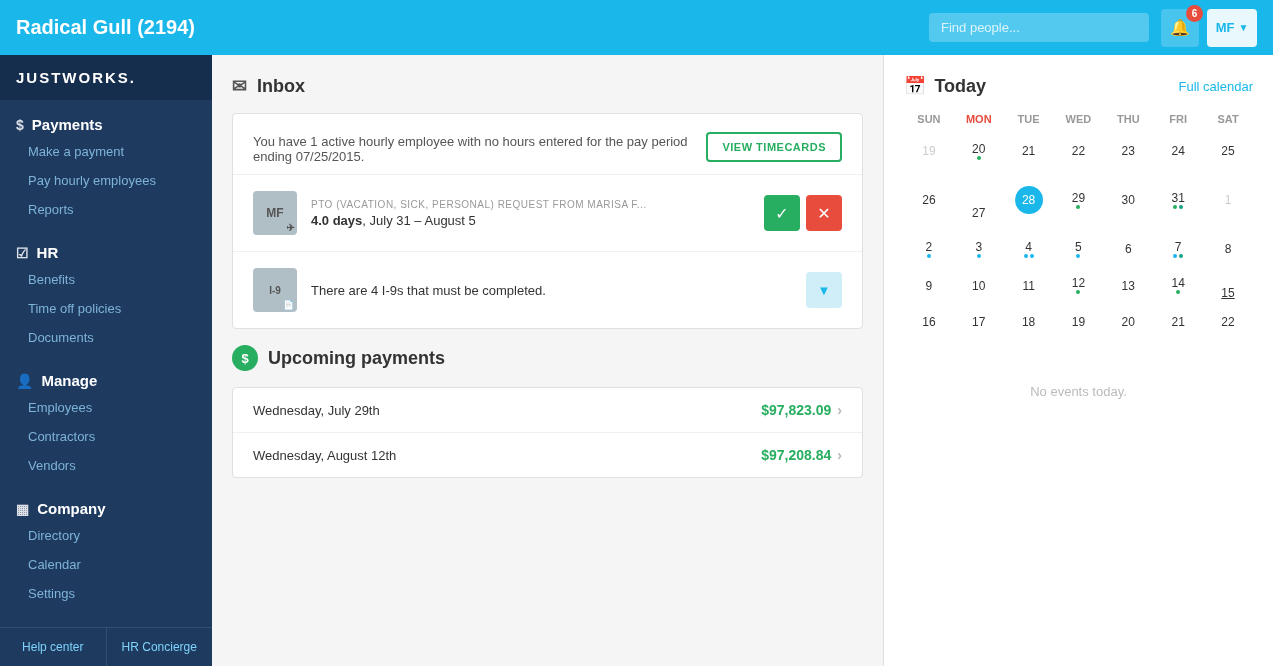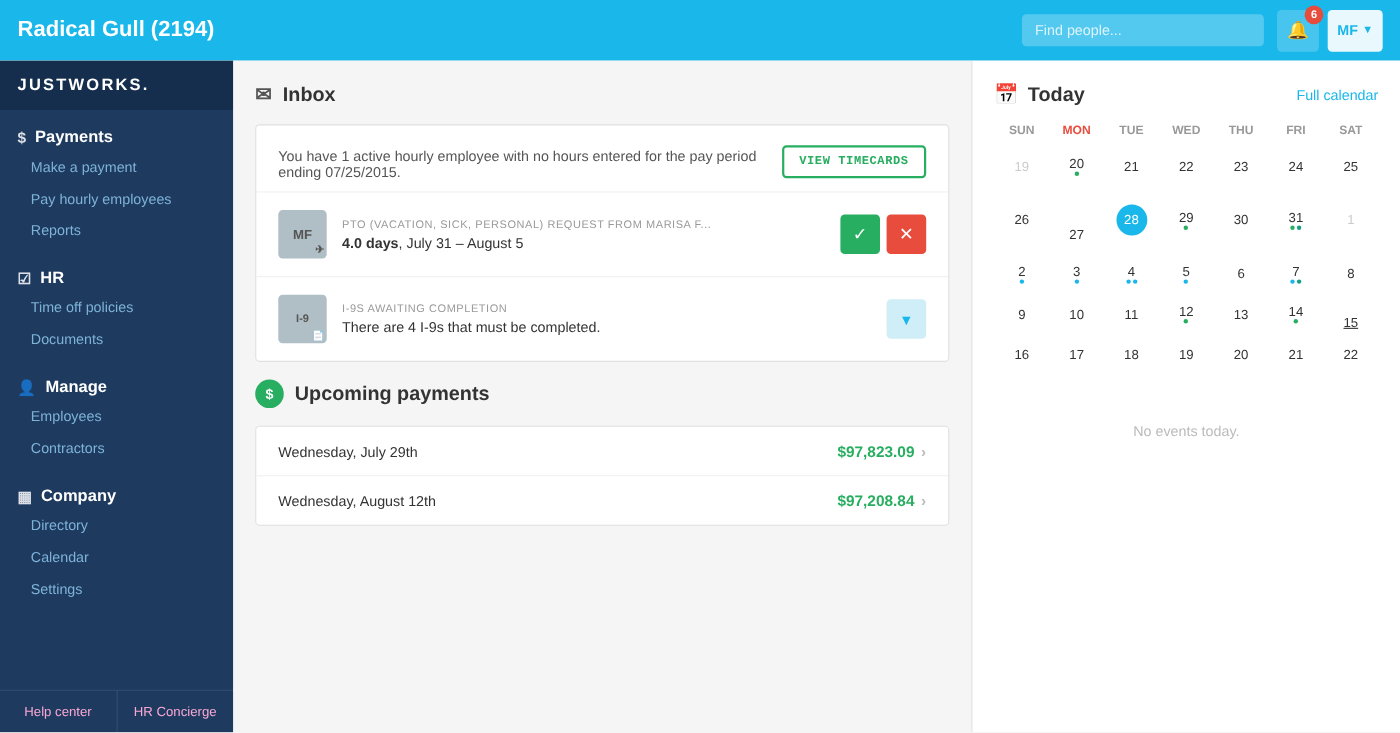--- a/index.html
+++ b/index.html
@@ -118,21 +118,21 @@
     .sidebar-footer {
       margin-top: auto;
       display: flex;
       border-top: 1px solid rgba(255,255,255,0.1);
     }
     .sidebar-footer-tab {
       flex: 1;
       padding: 12px 8px;
       text-align: center;
       font-size: 12px;
-      color: #f9a8d4;
+      color: #7dd3fc;
       cursor: pointer;
       border-top: none;
     }
     .sidebar-footer-tab:first-child {
       border-right: 1px solid rgba(255,255,255,0.1);
     }
 
     
     .content-area {
       flex: 1;
@@ -233,21 +233,20 @@
       border: 2px solid #27ae60;
       color: #27ae60;
       background: transparent;
       padding: 7px 14px;
       border-radius: 4px;
       font-size: 11px;
       font-weight: bold;
       letter-spacing: 0.5px;
       cursor: pointer;
       white-space: nowrap;
-      font-family: Liberation Mono, monospace;
     }
 
     .inbox-actions { display: flex; gap: 6px; }
     .btn-check {
       width: 36px; height: 36px;
       background: #27ae60;
       border: none;
       border-radius: 4px;
       color: #fff;
       font-size: 16px;
@@ -385,31 +384,33 @@
       <div class="sidebar-item">Make a payment</div>
       <div class="sidebar-item">Pay hourly employees</div>
       <div class="sidebar-item">Reports</div>
     </div>
 
     <div class="sidebar-section">
       <div class="sidebar-section-header">
         <span class="icon">☑</span>
         <span>HR</span>
       </div>
+      <div class="sidebar-item">Benefits</div>
       <div class="sidebar-item">Time off policies</div>
       <div class="sidebar-item">Documents</div>
     </div>
 
     <div class="sidebar-section">
       <div class="sidebar-section-header">
         <span class="icon">👤</span>
         <span>Manage</span>
       </div>
       <div class="sidebar-item">Employees</div>
       <div class="sidebar-item">Contractors</div>
+      <div class="sidebar-item">Vendors</div>
     </div>
 
     <div class="sidebar-section">
       <div class="sidebar-section-header">
         <span class="icon">▦</span>
         <span>Company</span>
       </div>
       <div class="sidebar-item">Directory</div>
       <div class="sidebar-item">Calendar</div>
       <div class="sidebar-item">Settings</div>
@@ -455,21 +456,20 @@
             <button class="btn-x">✕</button>
           </div>
         </div>
 
         <div class="inbox-item">
           <div class="inbox-avatar i9-avatar" style="font-size:10px;background:#b0bec5;position:relative;">
             <span>I-9</span>
             <span style="position:absolute;bottom:2px;right:2px;font-size:9px;color:#e74c3c;">📄</span>
           </div>
           <div class="inbox-content">
-            <div class="label">I-9S AWAITING COMPLETION</div>
             <div class="desc">There are 4 I-9s that must be completed.</div>
           </div>
           <div class="inbox-actions">
             <button class="btn-dropdown">▼</button>
           </div>
         </div>
       </div>
 
       <div class="section-title">
         <div class="dollar-circle">$</div>

